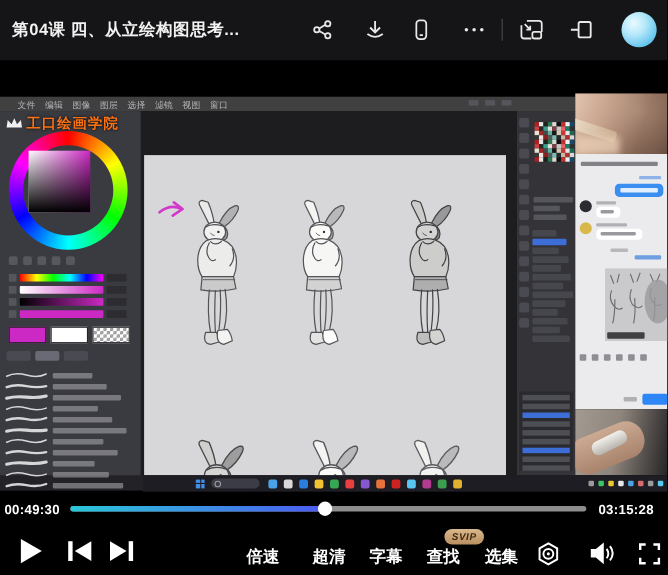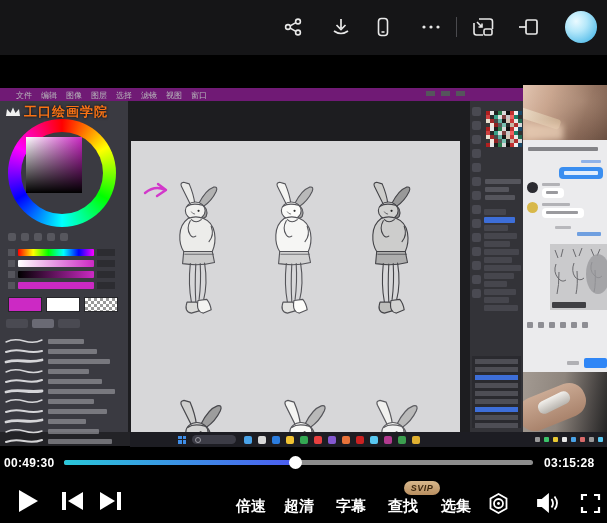--- a/index.html
+++ b/index.html
@@ -13,21 +13,21 @@
   .hicon { position:absolute; top:14px; width:26px; height:26px; display:flex; align-items:center; justify-content:center; color:#e8e8e8; cursor:pointer; }
   .hicon svg { display:block; }
   .hdivider { position:absolute; left:456px; top:17px; width:1px; height:20px; background:#4a4a4e; }
   .avatar { position:absolute; left:565px; top:11px; width:32px; height:32px; border-radius:50%;
             background: radial-gradient(circle at 35% 32%, #eafaff 0%, #b5e8fa 35%, #63c3ec 75%, #3fa8dc 100%); }
 
   
   .video-area { position:absolute; left:0; top:55px; width:607px; height:395px; background:#000; overflow:hidden; }
 
   .paint-app { position:absolute; left:0; top:33px; width:523px; height:358px; background:#232327; }
-  .menu-bar { position:absolute; left:0; top:0; width:523px; height:13px; background:#701a75; display:flex; gap:9px; padding:2px 0 0 16px; }
+  .menu-bar { position:absolute; left:0; top:0; width:523px; height:13px; background:#404040; display:flex; gap:9px; padding:2px 0 0 16px; }
   .menu-item { font-size:8px; color:#b8b8bc; filter:blur(.4px); white-space:nowrap; }
   .win-dashes { position:absolute; right:58px; top:3px; display:flex; gap:6px; }
   .win-dashes i { width:9px; height:5px; background:#55555c; }
   .watermark { position:absolute; left:5px; top:15px; display:flex; align-items:center; gap:3px; z-index:6; }
   .watermark .wm-text { color:#f97316; font-size:13px; font-weight:bold; text-shadow:0 0 3px #000; letter-spacing:1px; }
   .app-toolbar { position:absolute; left:250px; top:16px; display:flex; gap:6px; align-items:center; }
   .app-toolbar i { width:9px; height:9px; background:#4a4a52; border-radius:2px; }
   .app-toolbar .zoom-box { width:34px; height:10px; background:#44597e; border-radius:2px; filter:blur(.4px); }
 
   
@@ -143,30 +143,31 @@
   .track-fill { position:absolute; left:0; top:0; height:5px; border-radius:3px 0 0 3px; }
   .knob { position:absolute; top:-4px; width:13px; height:13px; border-radius:50%; background:#fff; }
 
   
   .controls-row { position:absolute; left:0; top:478px; width:607px; height:45px; }
   .ctrl-icon { position:absolute; color:#fff; cursor:pointer; }
   .play-btn { left:16px; top:10px; }
   .prev-btn { left:60px; top:12px; }
   .next-btn { left:98px; top:12px; }
   .ctrl-text { position:absolute; top:19px; color:#fff; font-size:15px; font-weight:bold; cursor:pointer; white-space:nowrap; }
-  .t-speed { left:236px;font-family:Liberation Mono, monospace; } .t-quality { left:284px; } .t-subs { left:336px; } .t-find { left:388px; } .t-eps { left:441px; }
+  .t-speed { left:224px;font-family:Liberation Mono, monospace; } .t-quality { left:284px; } .t-subs { left:336px; } .t-find { left:388px; } .t-eps { left:441px; }
   .vip-badge { position:absolute; left:404px; top:3px; width:36px; height:14px; background:linear-gradient(180deg,#d8b88c,#b98f60); border-radius:7px; color:#3f2a10; font-size:9px; font-weight:bold; font-style:italic; display:flex; align-items:center; justify-content:center; letter-spacing:.5px; cursor:pointer; }
   .i-target { left:487px; top:14px; } .i-volume { left:535px; top:14px; } .i-full { left:580px; top:15px; }
 </style>
 </head>
 <body>
 
 <div class="screen">
 
   <div class="top-bar">
+    <div class="vid-title">第04课 四、从立绘构图思考...</div>
 
     <div class="hicon" style="left:280px">
       <svg width="20" height="20" viewBox="0 0 20 20" fill="none" stroke="#e8e8e8" stroke-width="1.6">
         <circle cx="5" cy="10" r="2.4"></circle>
           <circle cx="15" cy="4.5" r="2.4"></circle>
           <circle cx="15" cy="15.5" r="2.4"></circle>
         <path d="M7.2 8.9 L12.8 5.6 M7.2 11.1 L12.8 14.4"></path>
       </svg>
     </div>
     <div class="hicon" style="left:328px">

